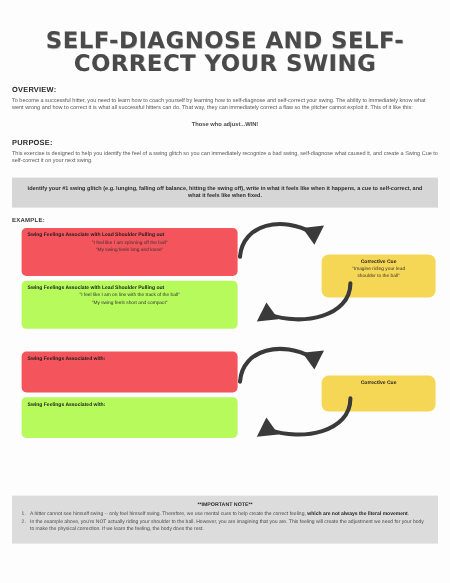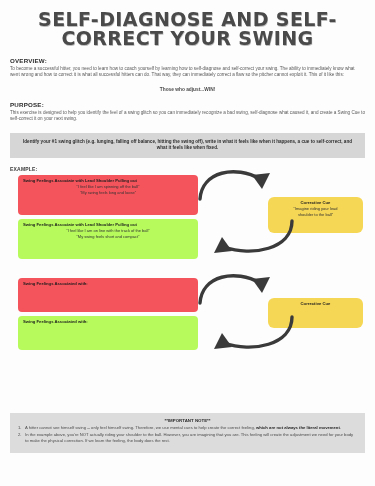--- a/index.html
+++ b/index.html
@@ -19,21 +19,21 @@
   
   .title {
     text-align: center;
     font-family: "DejaVu Sans", sans-serif;
     font-weight: bold;
     font-size: 19px;
     line-height: 19px;
     letter-spacing: 0.4px;
     color: #4a4a4a;
     text-shadow: 0.5px 0.5px 0 rgba(0,0,0,0.25);
-    margin: 4px 0 0 0;
+    margin: 19px 0 0 0;
     padding: 0 6px;
   }
 
   
   .sec-head {
     font-size: 6.2px;
     font-weight: bold;
     color: #2b2b2b;
     letter-spacing: 0.2px;
     margin-top: 9px;

